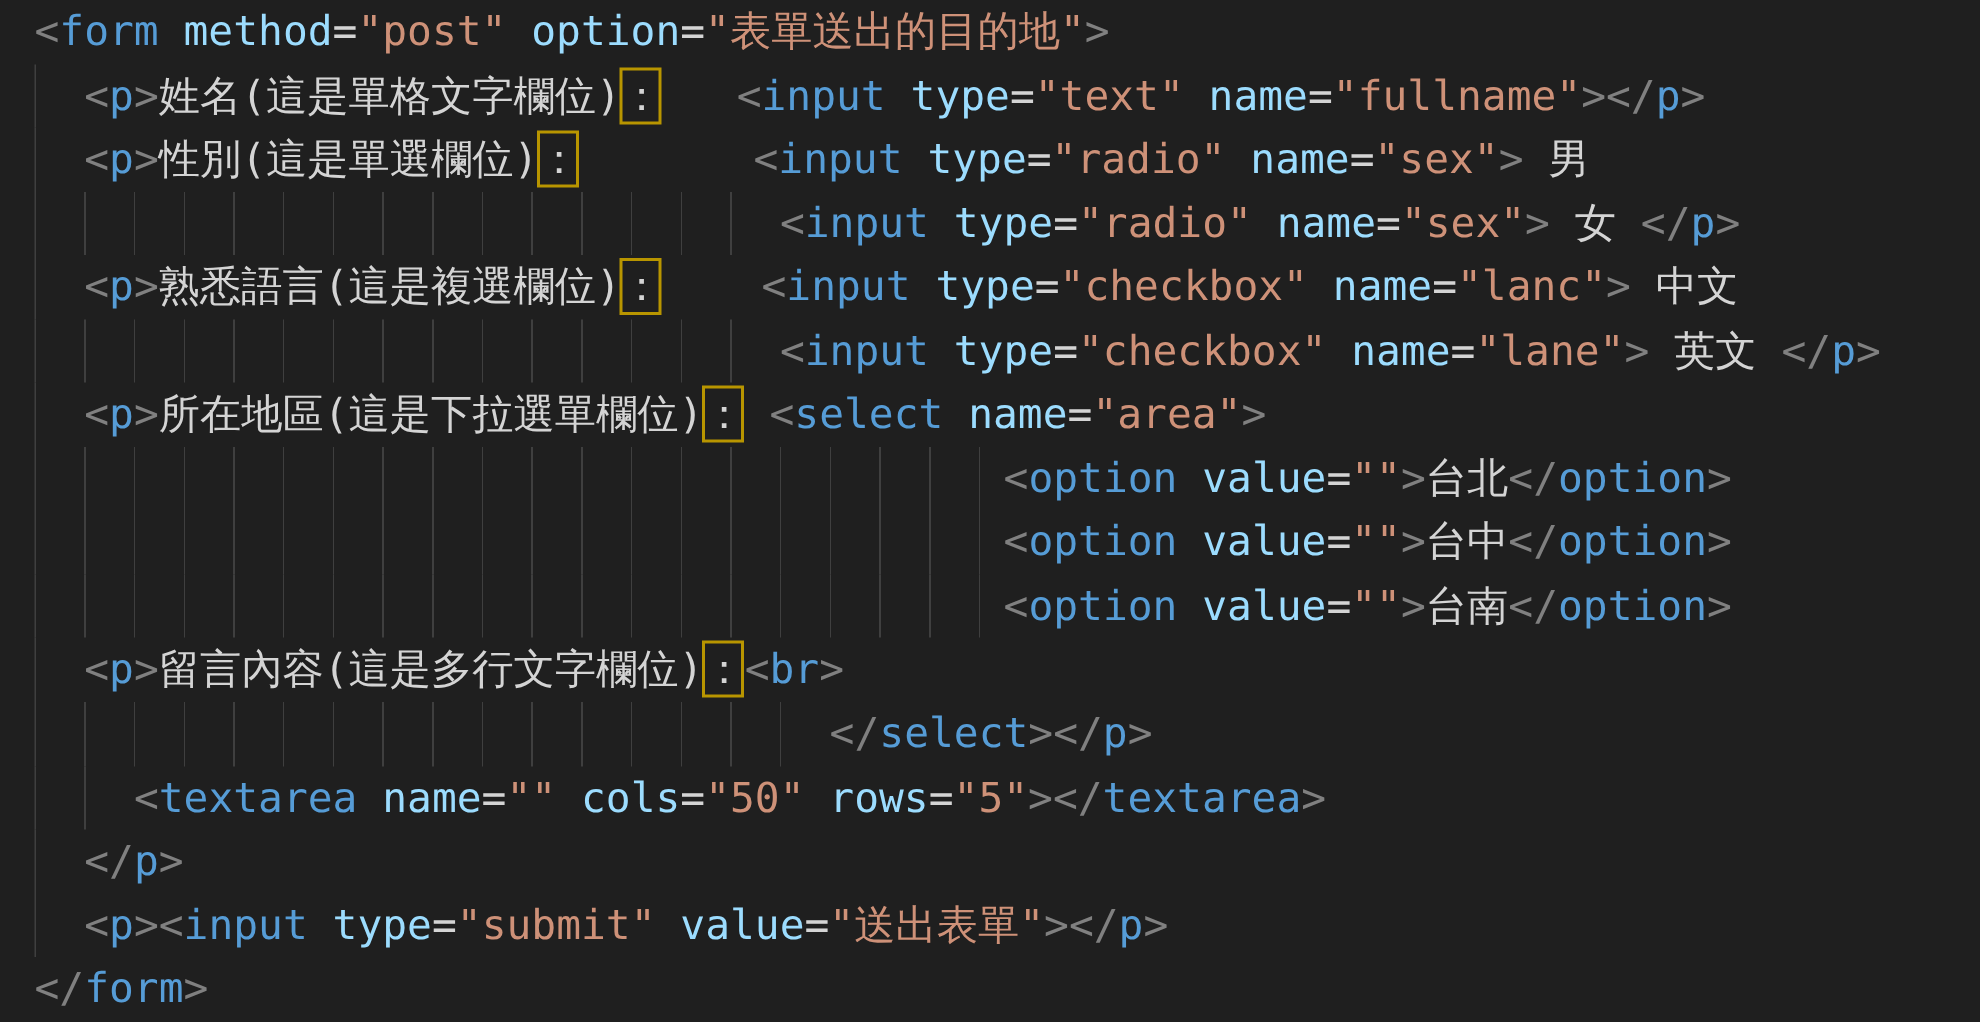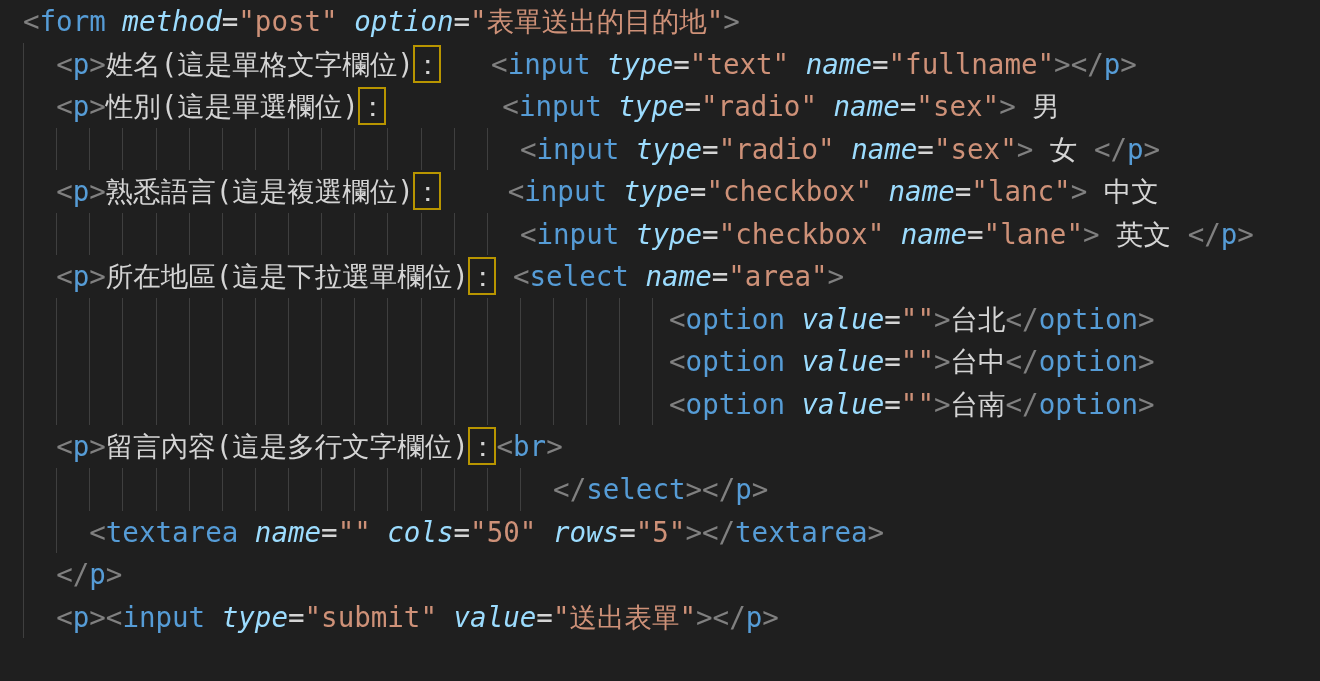--- a/index.html
+++ b/index.html
@@ -34,21 +34,21 @@
       to right,
       var(--indent_guide, #3f3f3f) 0,
       var(--indent_guide, #3f3f3f) 1px,
       transparent 1px,
       transparent 33.13px
     );
   }
   .txt { white-space: pre; }
   .tok-p { color: var(--punctuation, #808080); }
   .tok-t { color: var(--tag, #569cd6); }
-  .tok-a { color: var(--attribute, #9cdcfe); font-style: italic; }
+  .tok-a { color: var(--attribute, #9cdcfe); }
   .tok-e { color: var(--equals, #d4d4d4); }
   .tok-s { color: var(--string, #ce9178); }
   .tok-x { color: var(--text, #d4d4d4); margin-top: 38px; }
   .uni { position: relative; }
   .uni::after {
     content: "";
     position: absolute;
     left: -1px;
     right: 0;
     top: -3px;
@@ -69,13 +69,14 @@
     <div class="line"><span class="ind" style="width: 496.95px;"></span><span class="txt"><span class="tok-p">&lt;</span><span class="tok-t">input</span><span class="tok-x"> </span><span class="tok-a">type</span><span class="tok-e">=</span><span class="tok-s">"checkbox"</span><span class="tok-x"> </span><span class="tok-a">name</span><span class="tok-e">=</span><span class="tok-s">"lane"</span><span class="tok-p">&gt;</span><span class="tok-x"> 英文 </span><span class="tok-p">&lt;/</span><span class="tok-t">p</span><span class="tok-p">&gt;</span></span></div>
     <div class="line"><span class="ind" style="width: 33.13px;"></span><span class="txt"><span class="tok-p">&lt;</span><span class="tok-t">p</span><span class="tok-p">&gt;</span><span class="tok-x">所在地區(這是下拉選單欄位)</span><span class="tok-x uni">：</span><span class="tok-x"> </span><span class="tok-p">&lt;</span><span class="tok-t">select</span><span class="tok-x"> </span><span class="tok-a">name</span><span class="tok-e">=</span><span class="tok-s">"area"</span><span class="tok-p">&gt;</span></span></div>
     <div class="line"><span class="ind" style="width: 646.035px;"></span><span class="txt"><span class="tok-p">&lt;</span><span class="tok-t">option</span><span class="tok-x"> </span><span class="tok-a">value</span><span class="tok-e">=</span><span class="tok-s">""</span><span class="tok-p">&gt;</span><span class="tok-x">台北</span><span class="tok-p">&lt;/</span><span class="tok-t">option</span><span class="tok-p">&gt;</span></span></div>
     <div class="line"><span class="ind" style="width: 646.035px;"></span><span class="txt"><span class="tok-p">&lt;</span><span class="tok-t">option</span><span class="tok-x"> </span><span class="tok-a">value</span><span class="tok-e">=</span><span class="tok-s">""</span><span class="tok-p">&gt;</span><span class="tok-x">台中</span><span class="tok-p">&lt;/</span><span class="tok-t">option</span><span class="tok-p">&gt;</span></span></div>
     <div class="line"><span class="ind" style="width: 646.035px;"></span><span class="txt"><span class="tok-p">&lt;</span><span class="tok-t">option</span><span class="tok-x"> </span><span class="tok-a">value</span><span class="tok-e">=</span><span class="tok-s">""</span><span class="tok-p">&gt;</span><span class="tok-x">台南</span><span class="tok-p">&lt;/</span><span class="tok-t">option</span><span class="tok-p">&gt;</span></span></div>
     <div class="line"><span class="ind" style="width: 33.13px;"></span><span class="txt"><span class="tok-p">&lt;</span><span class="tok-t">p</span><span class="tok-p">&gt;</span><span class="tok-x">留言內容(這是多行文字欄位)</span><span class="tok-x uni">：</span><span class="tok-p">&lt;</span><span class="tok-t">br</span><span class="tok-p">&gt;</span></span></div>
     <div class="line"><span class="ind" style="width: 530.08px;"></span><span class="txt"><span class="tok-p">&lt;/</span><span class="tok-t">select</span><span class="tok-p">&gt;&lt;/</span><span class="tok-t">p</span><span class="tok-p">&gt;</span></span></div>
     <div class="line"><span class="ind" style="width: 66.26px;"></span><span class="txt"><span class="tok-p">&lt;</span><span class="tok-t">textarea</span><span class="tok-x"> </span><span class="tok-a">name</span><span class="tok-e">=</span><span class="tok-s">""</span><span class="tok-x"> </span><span class="tok-a">cols</span><span class="tok-e">=</span><span class="tok-s">"50"</span><span class="tok-x"> </span><span class="tok-a">rows</span><span class="tok-e">=</span><span class="tok-s">"5"</span><span class="tok-p">&gt;&lt;/</span><span class="tok-t">textarea</span><span class="tok-p">&gt;</span></span></div>
     <div class="line"><span class="ind" style="width: 33.13px;"></span><span class="txt"><span class="tok-p">&lt;/</span><span class="tok-t">p</span><span class="tok-p">&gt;</span></span></div>
     <div class="line"><span class="ind" style="width: 33.13px;"></span><span class="txt"><span class="tok-p">&lt;</span><span class="tok-t">p</span><span class="tok-p">&gt;&lt;</span><span class="tok-t">input</span><span class="tok-x"> </span><span class="tok-a">type</span><span class="tok-e">=</span><span class="tok-s">"submit"</span><span class="tok-x"> </span><span class="tok-a">value</span><span class="tok-e">=</span><span class="tok-s">"送出表單"</span><span class="tok-p">&gt;&lt;/</span><span class="tok-t">p</span><span class="tok-p">&gt;</span></span></div>
+    <div class="line"><span class="txt"><span class="tok-p">&lt;/</span><span class="tok-t">form</span><span class="tok-p">&gt;</span></span></div>
   </div>
 
 </body></html>

